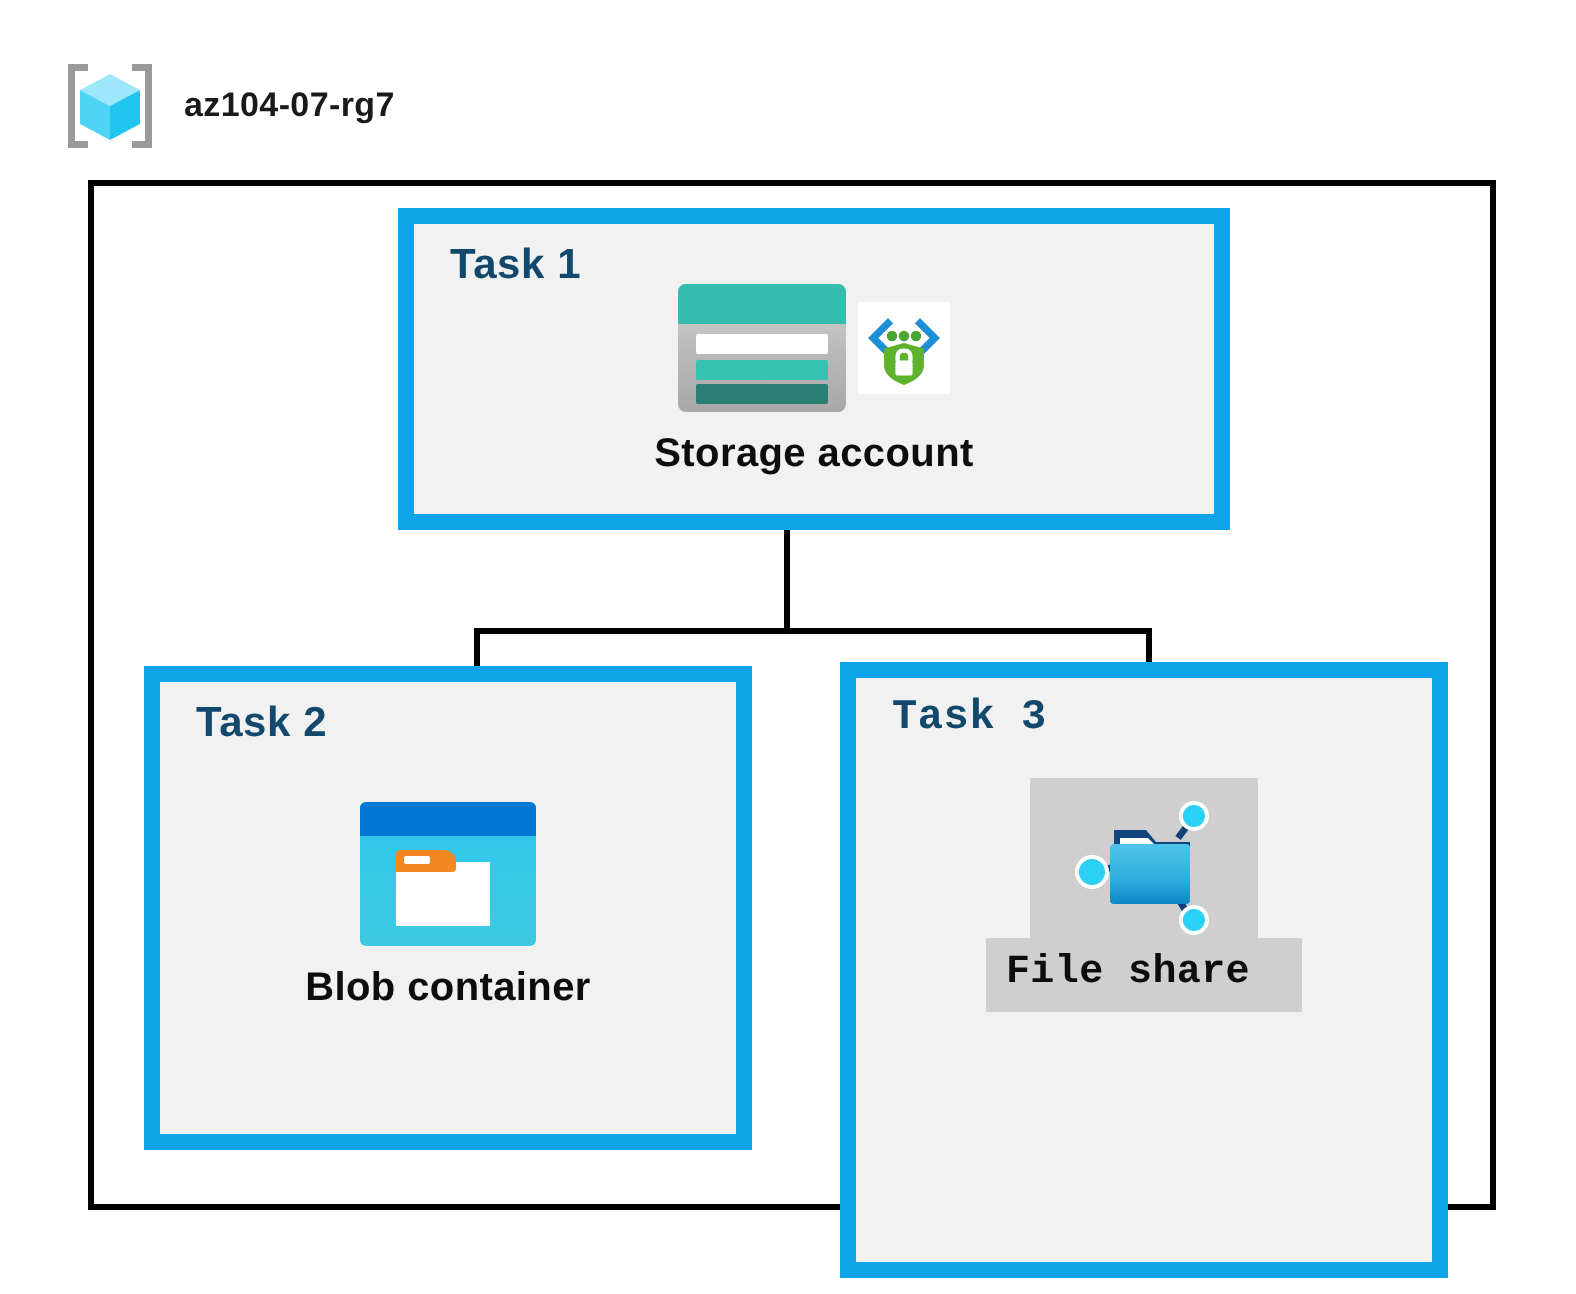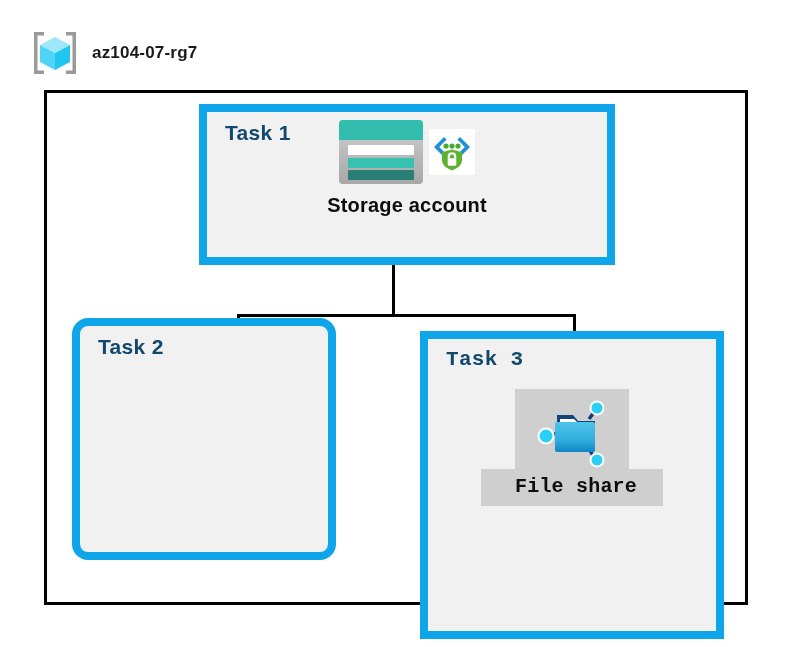--- a/index.html
+++ b/index.html
@@ -53,55 +53,55 @@
   }
 
   
   .task-box {
     position: absolute;
     background: #f1f1f1;
     border: 8px solid #0ea5e9;
     box-sizing: border-box;
   }
   #task-box-1 { left: 199px; top: 104px; width: 416px; height: 161px; }
-  #task-box-2 { left: 72px;  top: 318px; width: 264px; height: 242px; border-radius: 16px; }
+  #task-box-2 { left: 72px;  top: 333px; width: 304px; height: 242px; }
   #task-box-3 { left: 420px; top: 331px; width: 304px; height: 308px; font-family: Liberation Mono, monospace; }
 
   .task-label {
     position: absolute;
     left: 18px;
     top: 9px;
     font-size: 21px;
     font-weight: bold;
     color: #12486b;
     letter-spacing: 0.3px;
   }
 
   .node {
     position: absolute;
     left: 0;
     right: 0;
     display: flex;
     flex-direction: column;
     align-items: center;
   }
-  #node-storage { top: 8px; justify-content: flex-end; }
+  #node-storage { top: 30px; justify-content: flex-end; }
   #node-blob    { top: 60px; }
   #node-fileshare { top: 50px; }
 
   .node-label {
     font-size: 20px;
     font-weight: bold;
     color: #0d0d0d;
     margin-top: 10px;
     letter-spacing: 0.2px;
     white-space: nowrap;
   }
   #node-fileshare .icon-wrap { background: #cfcfcf; padding: 8px 18px 0 18px; }
-  #node-fileshare .node-label { background: #cfcfcf; padding: 6px 26px 8px 34px; margin-top: 0; }
+  #node-fileshare .node-label { background: #cfcfcf; padding: 6px 26px 8px 10px; margin-top: 0; }
 
   
   .conn {
     position: absolute;
     background: #000000;
   }
   #conn-trunk   { left: 392px; top: 265px; width: 3px;   height: 51px; }
   #conn-cross   { left: 237px; top: 314px; width: 339px; height: 3px; }
   #conn-left    { left: 237px; top: 314px; width: 3px;   height: 70px; }
   #conn-right   { left: 573px; top: 314px; width: 3px;   height: 70px; }
@@ -250,20 +250,30 @@
           <rect x="18.7" y="29.2" width="8.6" height="7.6" rx="1.3" fill="#ffffff"></rect>
         </svg>
       </div>
     </div>
     <div class="node-label">Storage account</div>
   </div>
 </div>
 
 <div id="task-box-2" class="task-box">
   <div class="task-label">Task 2</div>
+  <div id="node-blob" class="node">
+    <div class="icon-wrap">
+      <div class="blob-icon">
+        <div class="header"></div>
+        <div class="page"></div>
+        <div class="tab"></div>
+      </div>
+    </div>
+    <div class="node-label">Blob container</div>
+  </div>
 </div>
 
 <div id="task-box-3" class="task-box">
   <div class="task-label">Task 3</div>
   <div id="node-fileshare" class="node">
     <div class="icon-wrap">
       <div class="fileshare-icon">
         <svg viewBox="0 0 78 72" width="78" height="72" aria-hidden="true">
           <defs>
             <linearGradient id="folderGrad" x1="0" y1="0" x2="0" y2="1">

